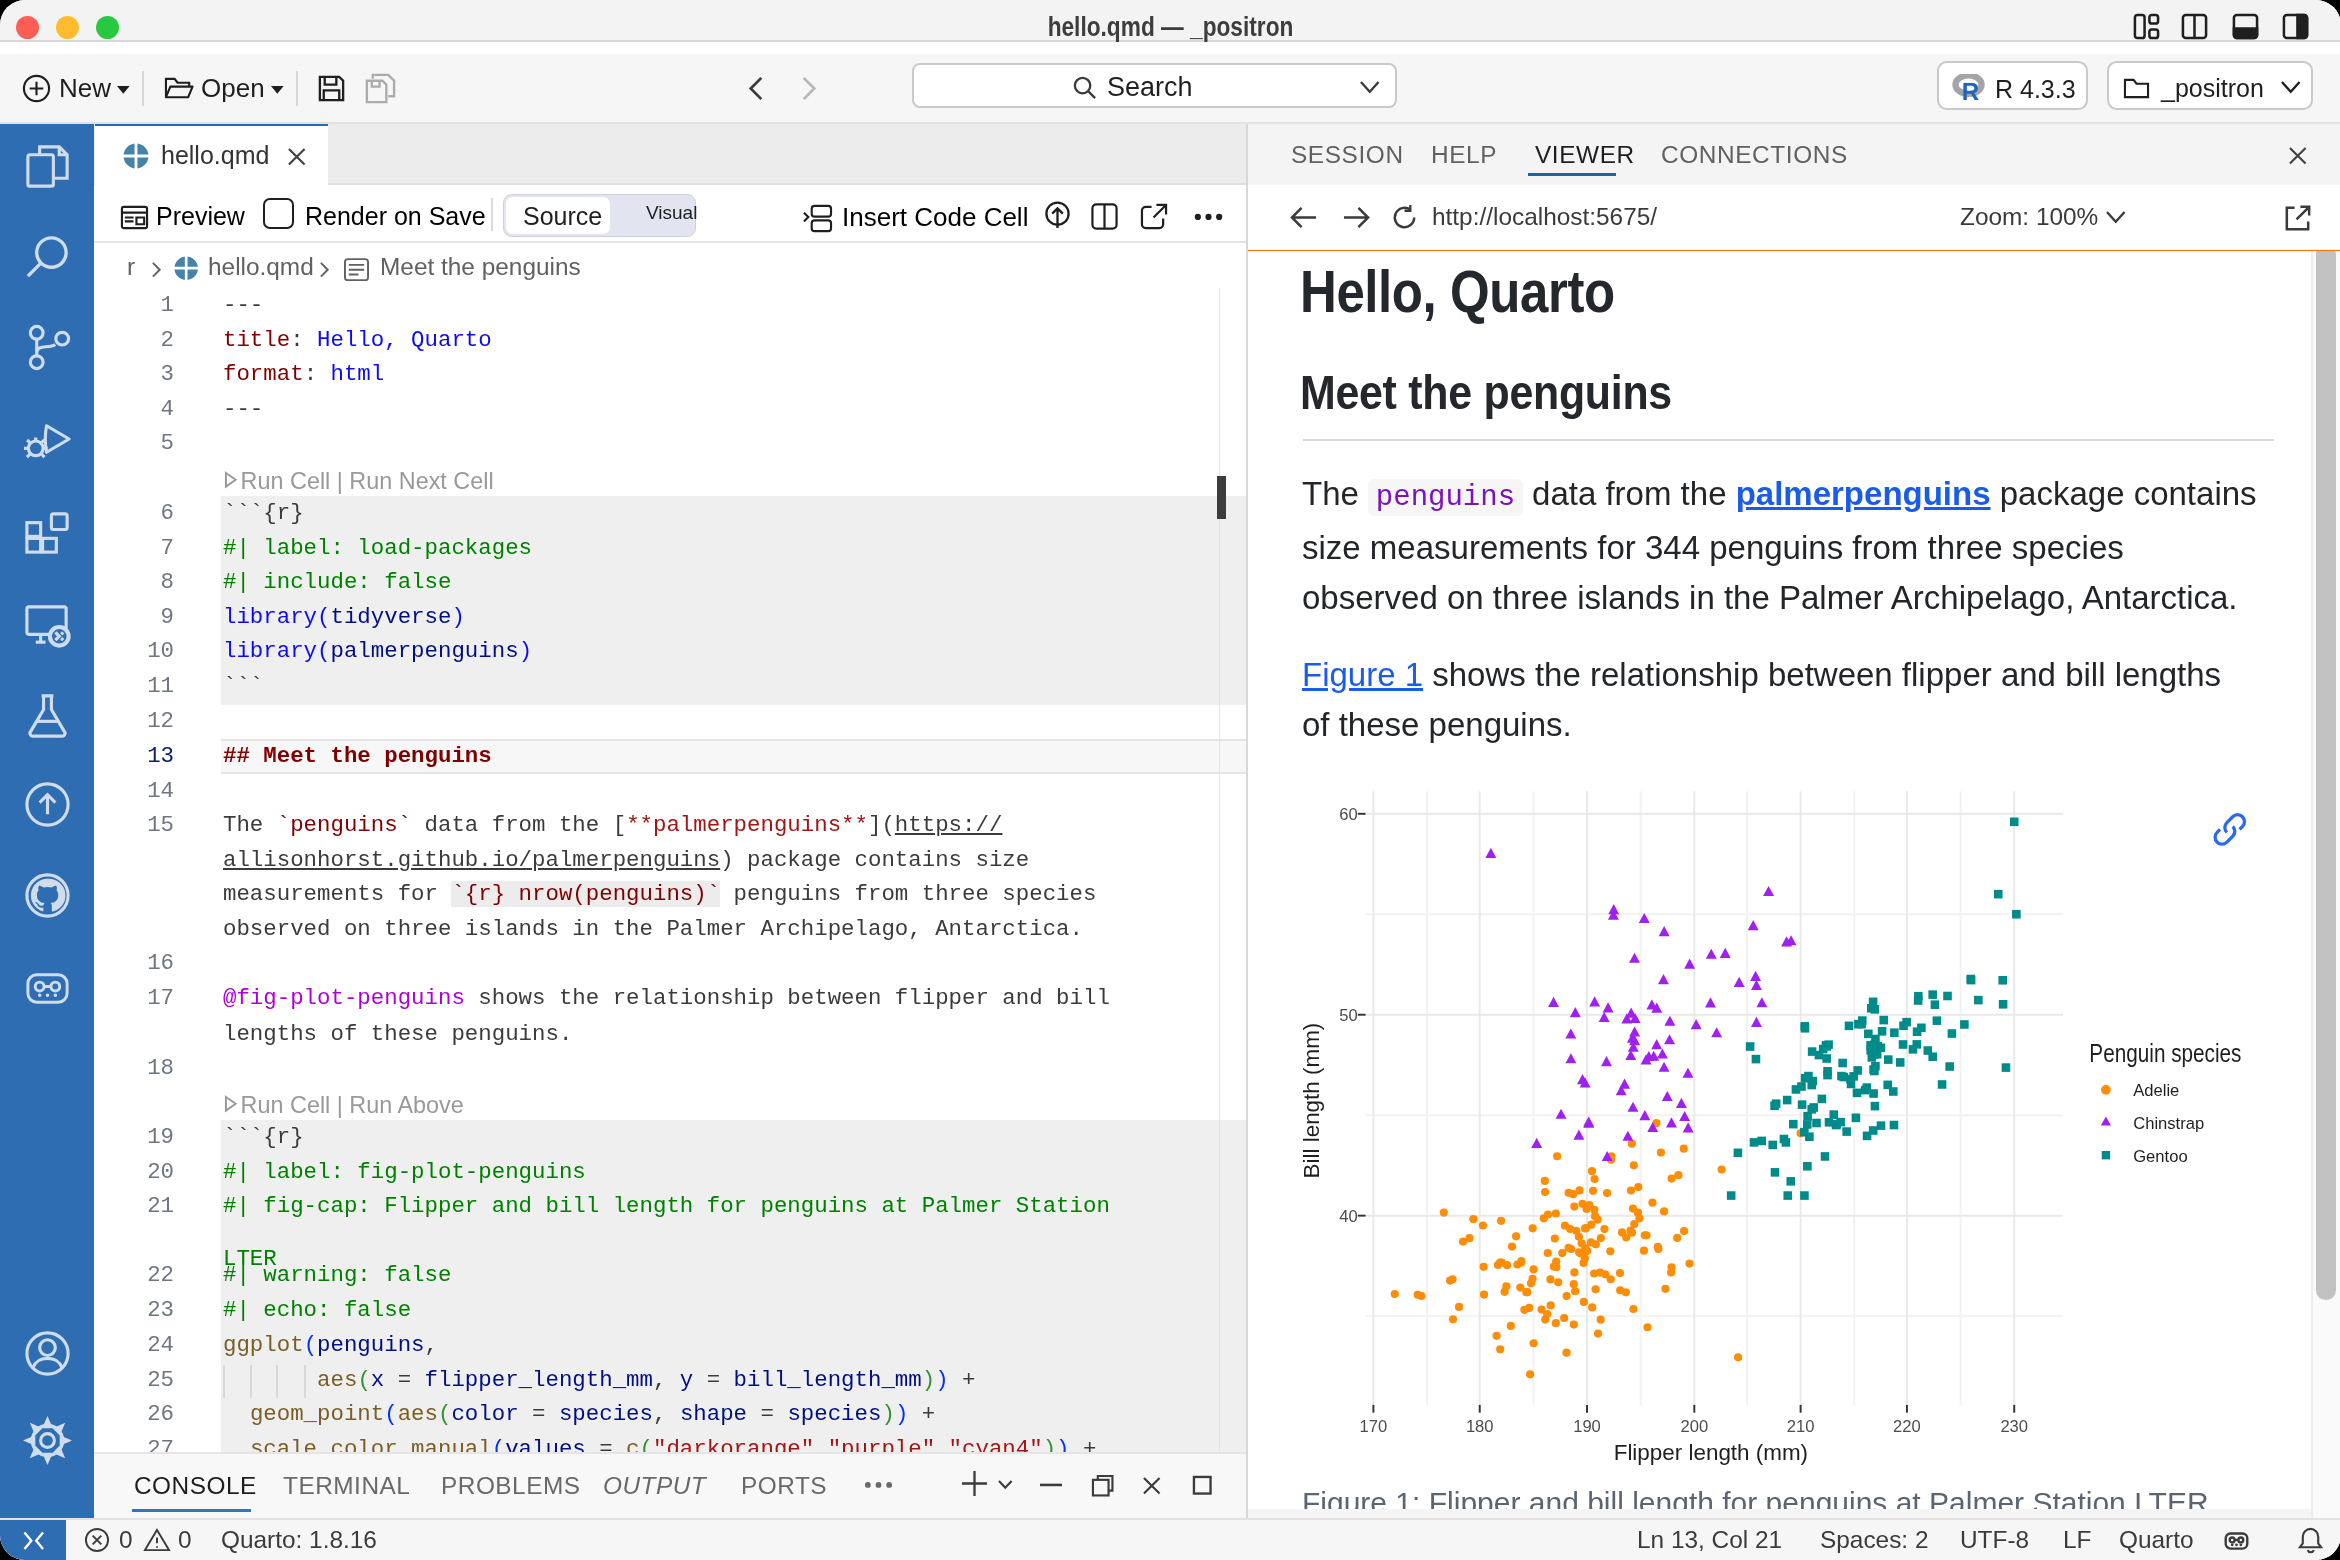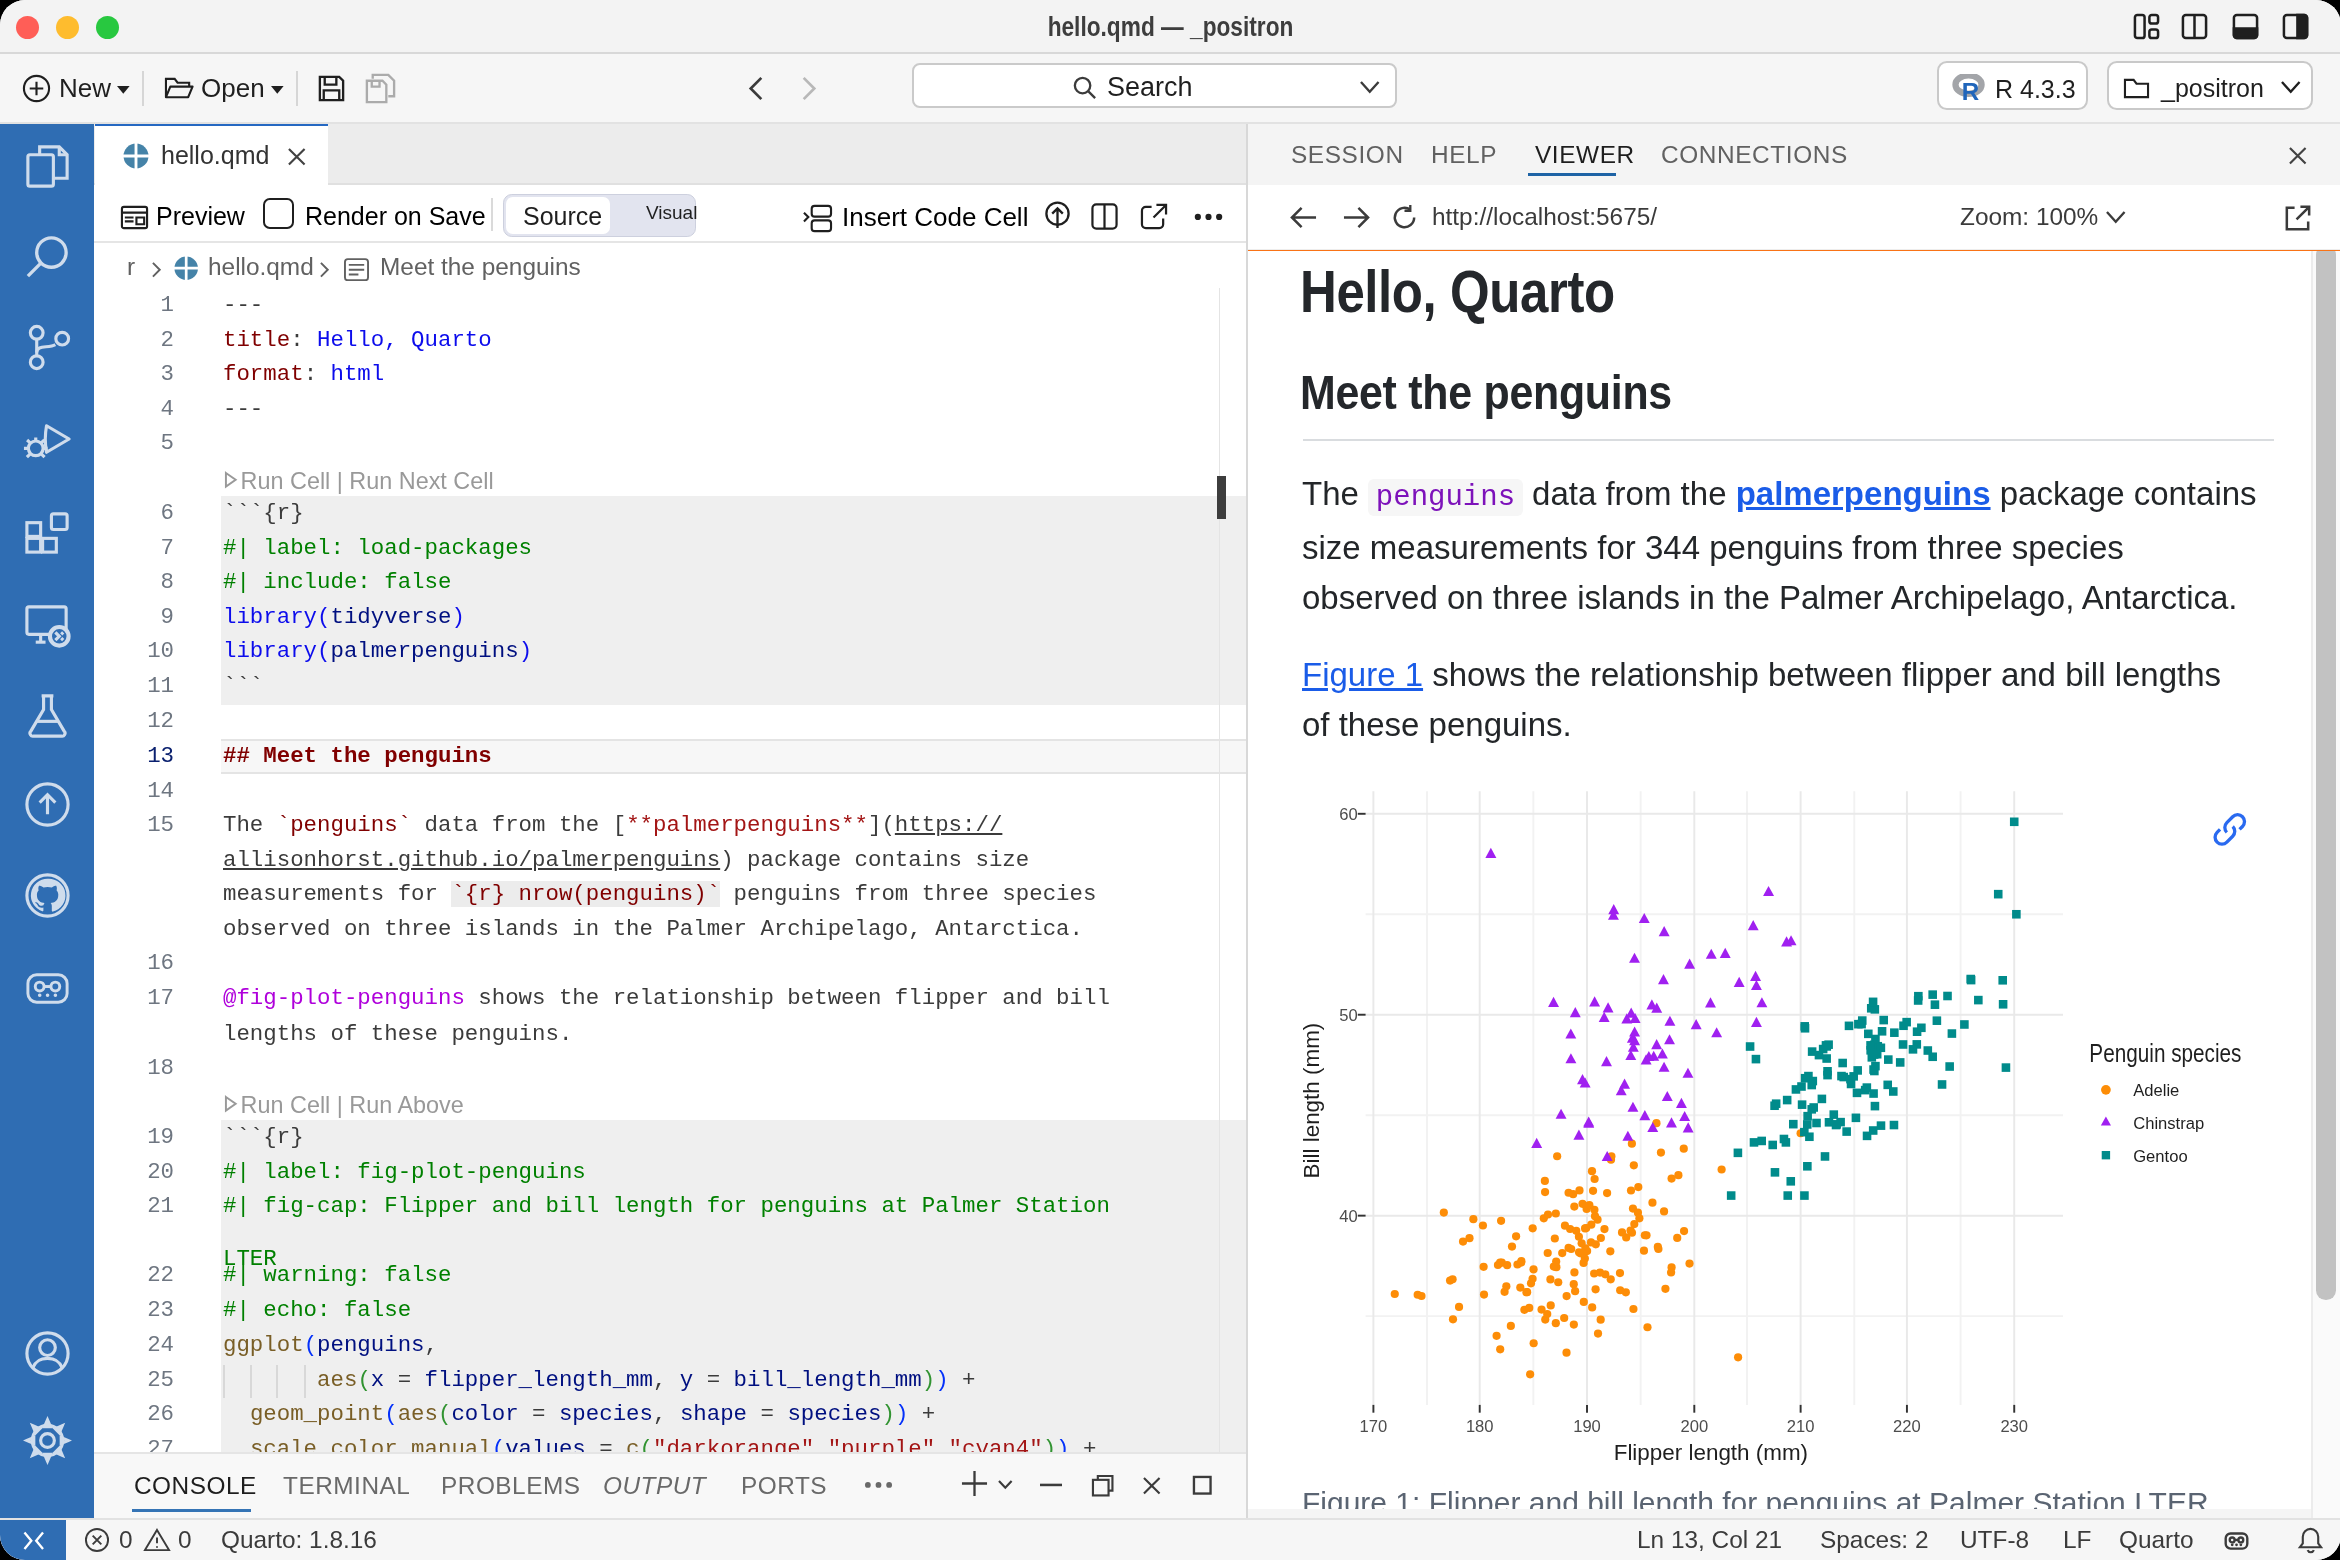--- a/index.html
+++ b/index.html
@@ -1,21 +1,21 @@
 <!DOCTYPE html>
 <html><head>
 <meta charset="utf-8">
 <style>
 * { margin:0; padding:0; box-sizing:border-box; }
 html,body { width:2341px; height:1560px; background:#000; overflow:hidden; }
 body { font-family:"Liberation Sans", sans-serif; }
 .abs { position:absolute; }
 #win { position:absolute; left:0; top:0; width:2341px; height:1560px; border-radius:25px; background:#fff; overflow:hidden; }
 
-#titlebar { left:0; top:0; width:2341px; height:54px; background:#f3f3f3; border-bottom:2px solid #d8d8d8; }
+#titlebar { left:0; top:0; width:2341px; height:42px; background:#f3f3f3; border-bottom:2px solid #d8d8d8; }
 .tl { border-radius:50%; width:23.4px; height:23.4px; top:15.6px; }
 #title-text { width:100%; text-align:center; top:11.7px; font-size:27px; color:#3d3d3d; font-weight:600; transform:scaleX(0.84); }
 .wicon { top:12.7px; }
 
 #toolbar { left:0; top:54px; width:2341px; height:70px; background:#f6f6f6; border-bottom:2px solid #e2e2e2; }
 #toolbar .lbl { font-size:26px; color:#1f1f1f; }
 .sep { width:2px; height:35px; background:#d6d6d6; top:16.6px; }
 #searchbox { left:912px; top:8.8px; width:485px; height:45px; background:#fff; border:2px solid #cacaca; border-radius:7.8px; }
 .btn-outline { height:49px; top:6.8px; background:#fff; border:2px solid #c9c9c9; border-radius:9.8px; display:flex; align-items:center; }
 

